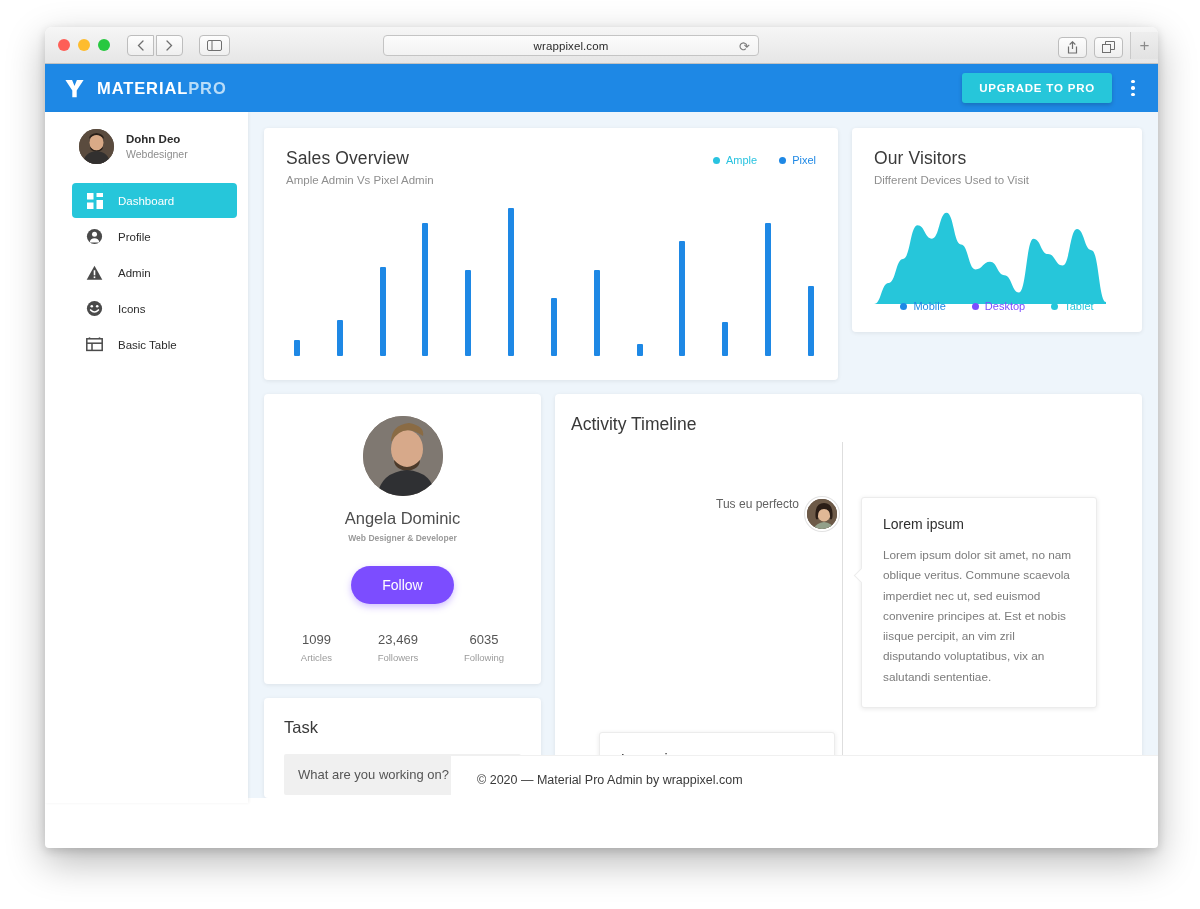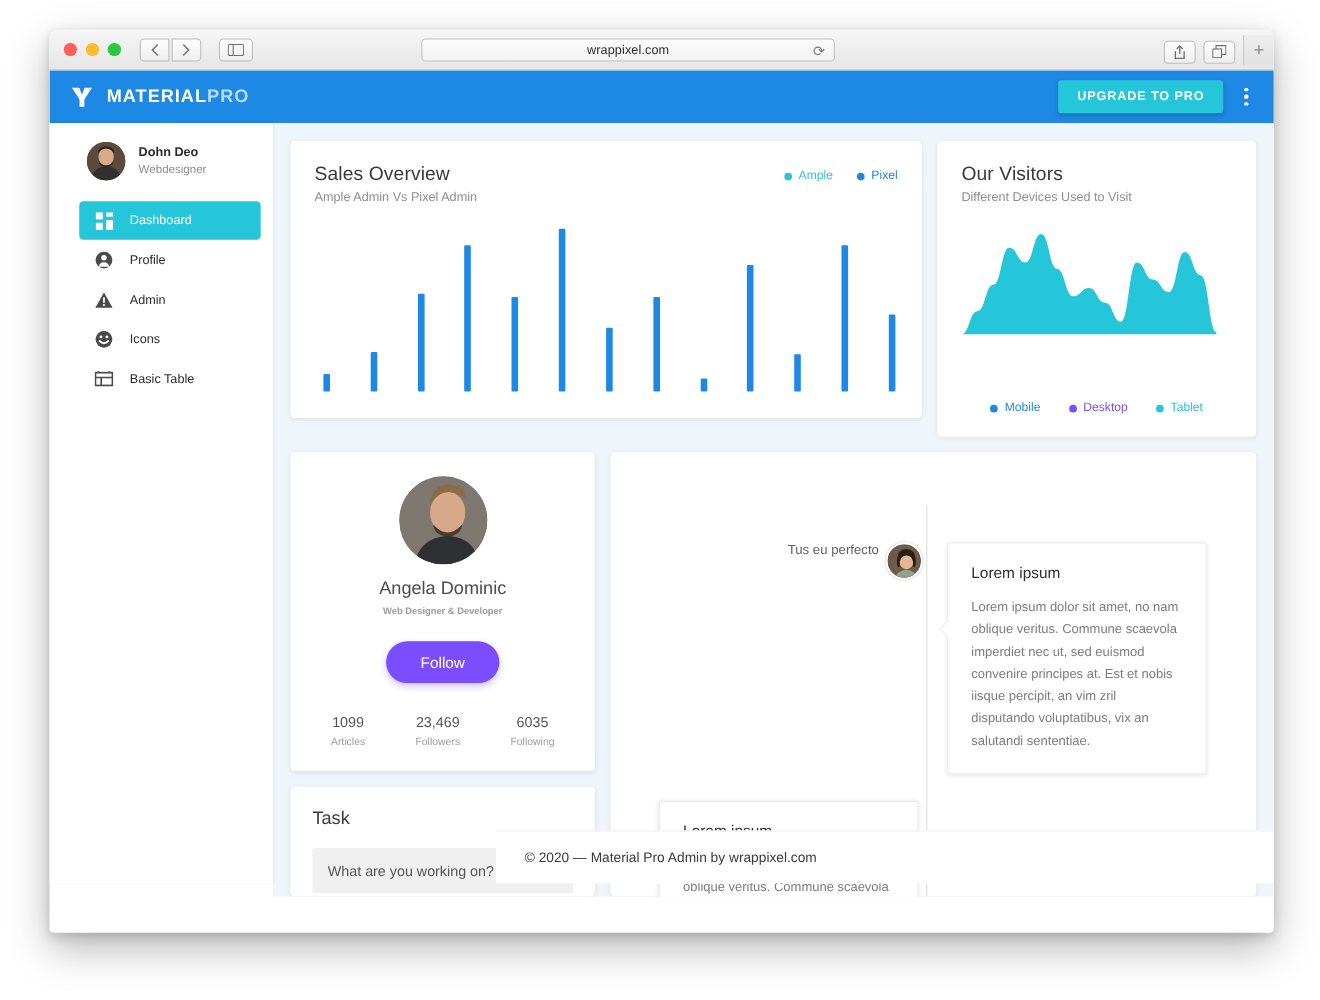--- a/index.html
+++ b/index.html
@@ -146,21 +146,21 @@
     padding: 16px 16px 0 16px;
     position: relative; overflow: hidden;
   }
   .card {
     background: #ffffff;
     border-radius: 4px;
     box-shadow: 0 1px 4px rgba(0,0,0,.08);
   }
   .row1 { display: flex; gap: 14px; }
   .card-sales { width: 574px; height: 252px; padding: 20px 22px 0 22px; position: relative; }
-  .card-visitors { flex: 1; height: 269px; padding: 20px 22px 0 22px; position: relative; }
+  .card-visitors { flex: 1; height: 204px; padding: 20px 22px 0 22px; position: relative; }
 
   .card-title { font-size: 17.5px; color: #3a3a3a; font-weight: 400; letter-spacing: .1px; }
   .card-sub { font-size: 11.5px; color: #8f8f8f; margin-top: 5px; }
 
   .legend { position: absolute; right: 22px; top: 26px; display: flex; gap: 22px; }
   .legend-item { display: flex; align-items: center; gap: 6px; }
   .legend-dot { width: 7px; height: 7px; border-radius: 50%; }
   .legend-label { font-size: 11px; }
 
   .bars {
@@ -500,20 +500,21 @@
             </div>
           </div>
 
           <div class="card card-task">
             <div class="task-title">Task</div>
             <input class="task-input" value="What are you working on?" style="">
           </div>
         </div>
 
         <div class="card card-timeline">
+          <div class="tl-title">Activity Timeline</div>
           <div class="tl-axis"></div>
 
           <div class="tl-item" style="margin-top:62px">
             <div class="tl-side-text">Tus eu perfecto</div>
             <div class="tl-node">
               <svg viewBox="0 0 34 34" width="34" height="34">
                 <rect width="34" height="34" fill="#6d5a48"></rect>
                 <ellipse cx="17" cy="15" rx="6.5" ry="7.5" fill="#e0b896"></ellipse>
                 <path d="M8.5 14 Q9 4 17 4 Q25 4 25.5 14 Q26 22 23 20 Q24 10 17 10 Q10 10 11 20 Q8 22 8.5 14Z" fill="#2a1d16"></path>
                 <path d="M5 34 Q7 24 17 23 Q27 24 29 34 Z" fill="#93a08a"></path>

